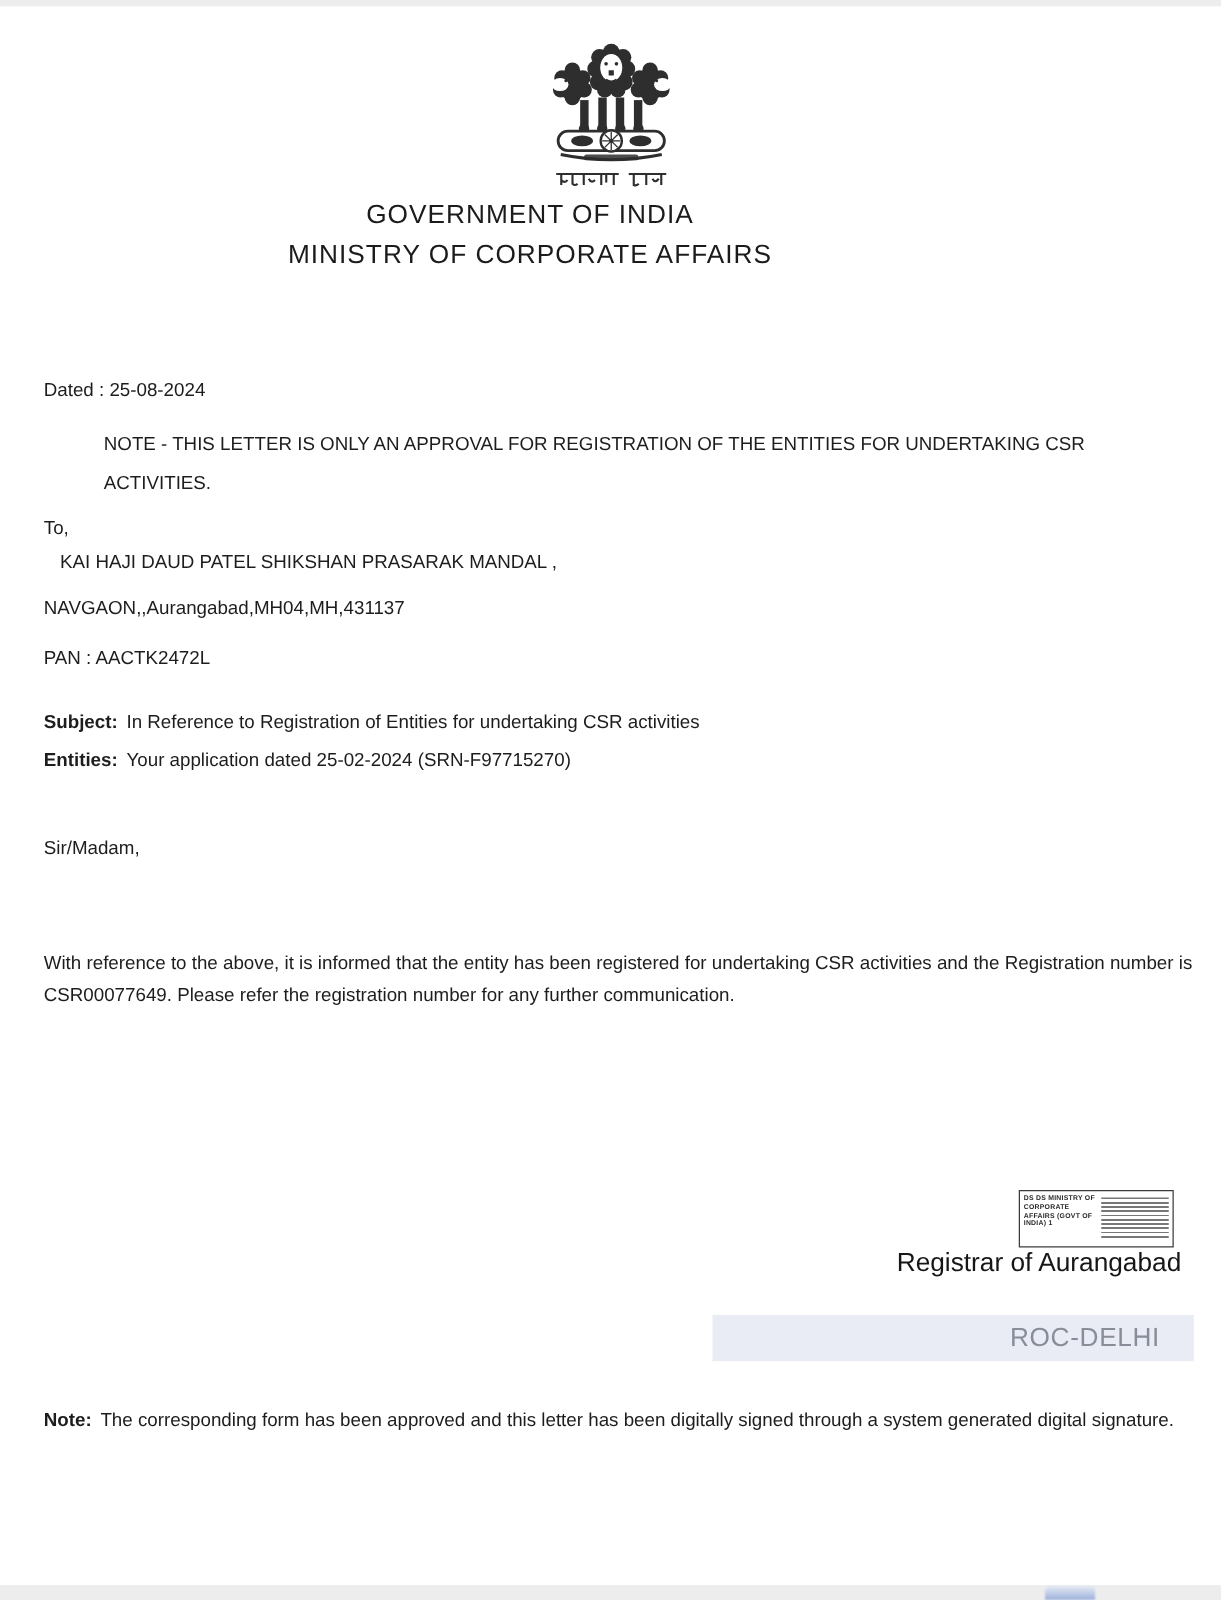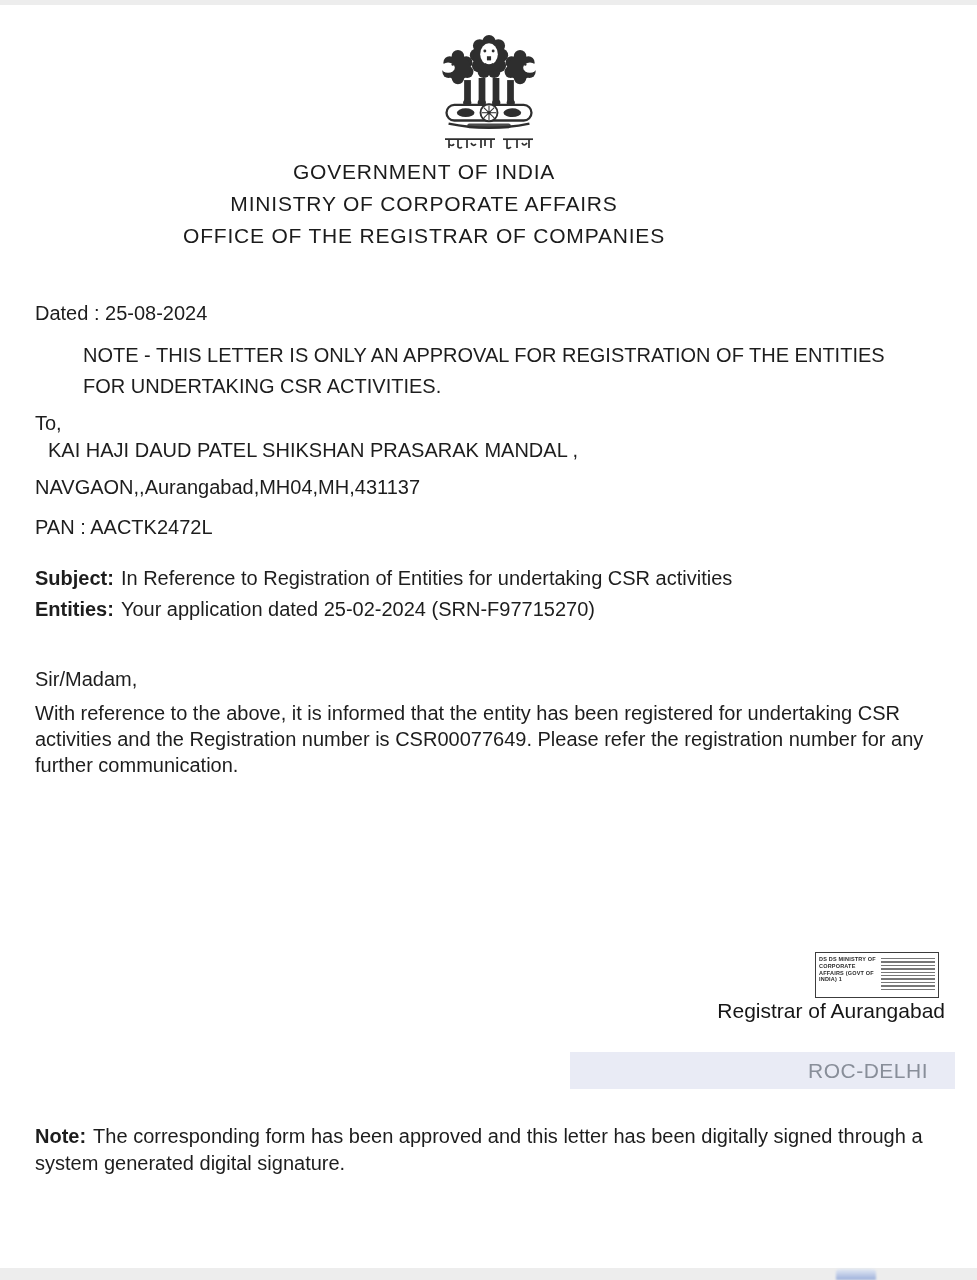--- a/index.html
+++ b/index.html
@@ -59,34 +59,34 @@
     letter-spacing: 0.8px;
     color: #1b1b1b;
     white-space: nowrap;
   }
   .hdr1 { top: 160px; }
   .hdr2 { top: 192px; }
   .hdr3 { top: 224px; }
   .txt {
     position: absolute;
     left: 35px;
-    font-size: 20px;
+    font-size: 15px;
     line-height: 26px;
     color: #1d1d1d;
   }
   .dated   { top: 300px; }
   .notecaps{ top: 340px; width: 812px; line-height: 31px; margin-left: 48px; }
   .tolabel { top: 410px; }
   .rname   { top: 437px; padding-left: 13px; white-space: nowrap; }
   .raddr   { top: 474px; white-space: nowrap; }
   .pan     { top: 514px; }
   .subj    { top: 565px; }
   .refr    { top: 596px; }
   .salut   { top: 666px; }
-  .bodyp   { top: 700px; width: 925px; }
+  .bodyp   { top: 758px; width: 925px; }
   .lbl { font-weight: bold; margin-right: 7px; }
   .stamp {
     position: absolute;
     left: 815px;
     top: 952px;
     width: 124px;
     height: 46px;
     border: 1.5px solid #3c3c3c;
     background: #fff;
     box-sizing: border-box;
@@ -228,21 +228,20 @@
         <path d="M64 3.2 V12 q2 1 4 -1"></path>
         <path d="M74 3.2 V12"></path>
         <path d="M79 7 q2 4 5 0"></path>
         <path d="M86 3.2 V12"></path>
       </g>
     </svg>
   </div>
 
   <div class="hdr hdr1">GOVERNMENT OF INDIA</div>
   <div class="hdr hdr2">MINISTRY OF CORPORATE AFFAIRS</div>
-  <div class="hdr hdr3">OFFICE OF THE REGISTRAR OF COMPANIES</div>
 
   <div class="txt dated">Dated : 25-08-2024</div>
 
   <div class="txt notecaps">NOTE - THIS LETTER IS ONLY AN APPROVAL FOR REGISTRATION OF THE ENTITIES FOR UNDERTAKING CSR ACTIVITIES.</div>
 
   <div class="txt tolabel">To,</div>
   <div class="txt rname">KAI HAJI DAUD PATEL SHIKSHAN PRASARAK MANDAL ,</div>
   <div class="txt raddr">NAVGAON,,Aurangabad,MH04,MH,431137</div>
 
   <div class="txt pan">PAN : AACTK2472L</div>

